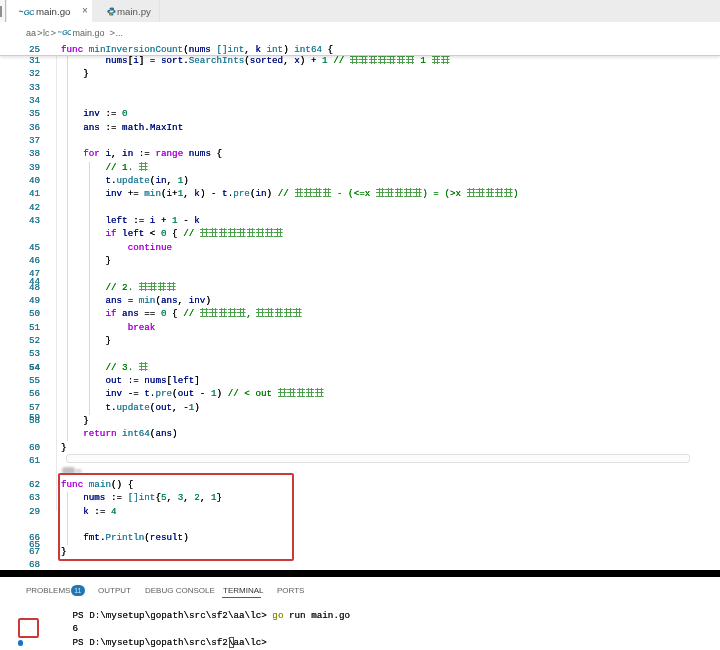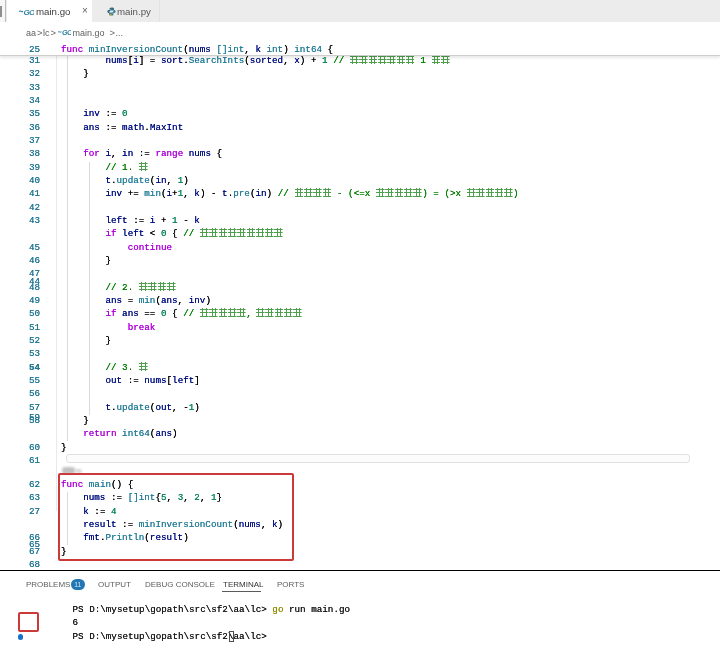--- a/index.html
+++ b/index.html
@@ -35,21 +35,21 @@
       linear-gradient(#0a7a0a,#0a7a0a) 0px 7.5px/8.6px 1px no-repeat,
       linear-gradient(#0a7a0a,#0a7a0a) 2.3px 0px/1px 9.4px no-repeat,
       linear-gradient(#0a7a0a,#0a7a0a) 5.7px 0px/1px 9.4px no-repeat;
     opacity:0.72; }
   
   #sticky { position:absolute; left:0; top:2px; width:720px; height:13.2px; background:#fff;
             border-bottom:1px solid #cdcdcd; box-shadow:0 2px 2.5px rgba(0,0,0,0.09); }
   
   .redbox { position:absolute; border:2.6px solid #cb3a38; border-radius:2px; }
   
-  #panel { position:absolute; left:0; top:570px; width:720px; height:80px; background:#fff; border-top:1px solid #000000; }
+  #panel { position:absolute; left:0; top:570px; width:720px; height:80px; background:#fff; border-top:7px solid #000000; }
   .ptab { position:absolute; top:9.3px; font-size:8px; letter-spacing:0; color:#5d5d5d; }
   #badge { position:absolute; left:70.5px; top:7.8px; width:14.5px; height:11px; border-radius:5.5px;
            background:#2077b4; color:#cfe6f5; font-size:6.8px; text-align:center; line-height:11px; letter-spacing:0; }
   .tline { position:absolute; left:27.5px; color:#1b1b1b;padding-left:45px; }
   #blur { display:inline-block; width:124px; height:6.5px; vertical-align:-0.5px; border-radius:3px;
           background:linear-gradient(90deg,#44909f,#a3b8bd 30%,#c6cdd0 70%,#eceeee); filter:blur(1.7px); }
 </style>
 </head>
 <body>
 
@@ -128,37 +128,37 @@
   <div class="ln mono" style="top:280.5px;">51</div>
   <div class="cl mono" style="top:280.5px;">            <span class="kw">break</span></div>
   <div class="ln mono" style="top:293.8px;">52</div>
   <div class="cl mono" style="top:293.8px;">        }</div>
   <div class="ln mono" style="top:307.1px;">53</div>
   <div class="ln mono" style="top:320.5px;font-weight:bold;">54</div>
   <div class="cl mono" style="top:320.5px;">        <span class="cm">// 3. </span><i class="cjk"></i></div>
   <div class="ln mono" style="top:333.8px;">55</div>
   <div class="cl mono" style="top:333.8px;">        <span class="vr">out</span> := <span class="vr">nums</span>[<span class="vr">left</span>]</div>
   <div class="ln mono" style="top:347.1px;">56</div>
+  <div class="cl mono" style="top:347.1px;">        <span class="vr">inv</span> -= <span class="vr">t</span>.<span class="fn">pre</span>(<span class="vr">out</span> - <span class="nm">1</span>) <span class="cm">// &lt; out </span><i class="cjk"></i><i class="cjk"></i><i class="cjk"></i><i class="cjk"></i><i class="cjk"></i></div>
   <div class="ln mono" style="top:360.5px;">57</div>
   <div class="cl mono" style="top:360.5px;">        <span class="vr">t</span>.<span class="fn">update</span>(<span class="vr">out</span>, -<span class="nm">1</span>)</div>
   <div class="ln mono" style="top:373.8px;">58</div>
   <div class="cl mono" style="top:373.8px;">    }</div>
   <div class="ln mono" style="top:371px;">59</div>
   <div class="cl mono" style="top:387.1px;">    <span class="kw">return</span> <span class="ty">int64</span>(<span class="vr">ans</span>)</div>
   <div class="ln mono" style="top:400.5px;">60</div>
   <div class="cl mono" style="top:400.5px;">}</div>
   <div class="ln mono" style="top:413.8px;">61</div>
   <div class="ln mono" style="top:437.8px;">62</div>
   <div class="cl mono" style="top:437.8px;"><span class="kw">func</span> <span class="fn">main</span>() {</div>
   <div class="ln mono" style="top:451.2px;">63</div>
   <div class="cl mono" style="top:451.2px;">    <span class="vr">nums</span> := <span class="ty">[]int</span>{<span class="nm">5</span>, <span class="nm">3</span>, <span class="nm">2</span>, <span class="nm">1</span>}</div>
-  <div class="ln mono" style="top:464.5px;">27</div>
+  <div class="ln mono" style="top:464.5px;">29</div>
   <div class="cl mono" style="top:464.5px;">    <span class="vr">k</span> := <span class="nm">4</span></div>
   <div class="ln mono" style="top:477.8px;margin-top:20px;">65</div>
-  <div class="cl mono" style="top:477.8px;">    <span class="vr">result</span> := <span class="fn">minInversionCount</span>(<span class="vr">nums</span>, <span class="vr">k</span>)</div>
   <div class="ln mono" style="top:491.2px;">66</div>
   <div class="cl mono" style="top:491.2px;">    <span class="vr">fmt</span>.<span class="fn">Println</span>(<span class="vr">result</span>)</div>
   <div class="ln mono" style="top:504.5px;">67</div>
   <div class="cl mono" style="top:504.5px;">}</div>
   <div class="ln mono" style="top:517.8px;">68</div>
   <div style="position:absolute; left:66px; top:412.6px; width:624px; height:9px; border:1px solid #e0e0e0; border-radius:3px; background:#fcfcfc;"></div>
   <div style="position:absolute; left:62px; top:425.5px; width:13px; height:7px; background:#a8a8a8; border-radius:3px; filter:blur(1.1px); opacity:0.7;"></div>
     <div style="position:absolute; left:75px; top:428px; width:7px; height:4px; background:#bdbdbd; border-radius:2px; filter:blur(1px); opacity:0.6;"></div>
   <div id="sticky">
       <div class="ln mono" style="top:0.8px;">25</div>

